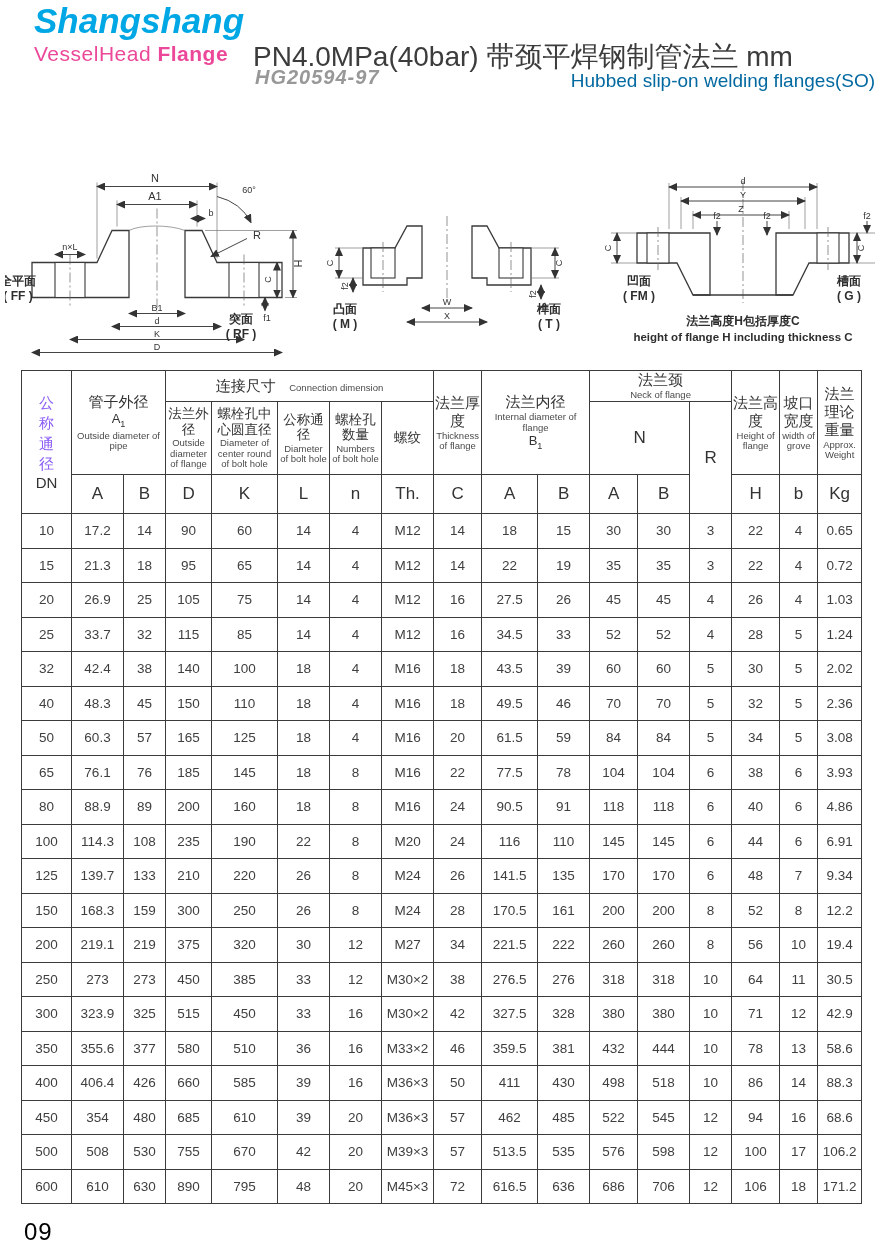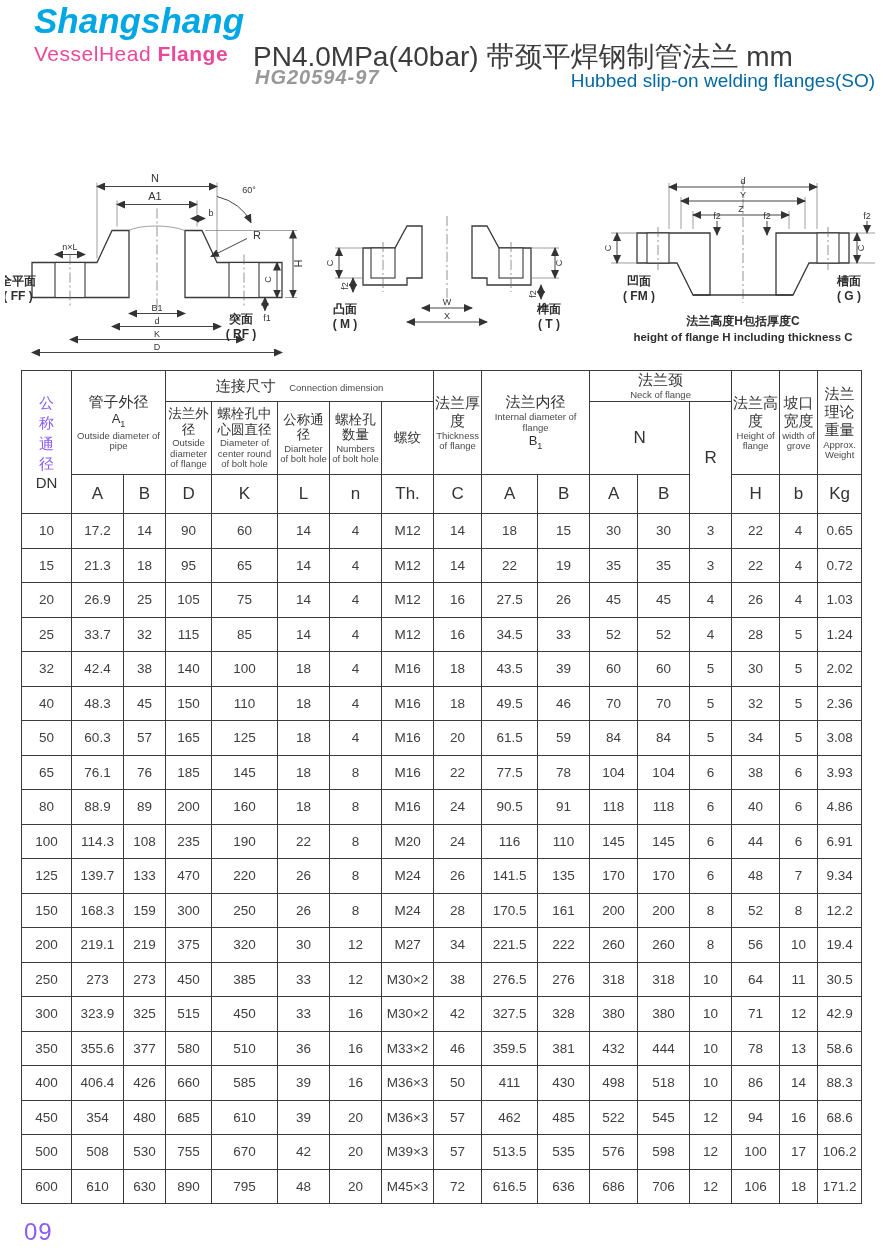--- a/index.html
+++ b/index.html
@@ -34,21 +34,21 @@
   .cn{font-size:15px;color:#333;line-height:1.2;}
   .cn-sm{font-size:13.5px;color:#333;line-height:1.15;}
   .en{font-size:9.5px;color:#4a4a4a;line-height:1.1;margin-top:1px;}
   .letter{font-size:17px;color:#333;}
   .spec tbody td{font-size:13.5px;color:#3f3f3f;height:33.5px;}
   .vtext{width:1.1em;margin:0 auto;word-break:break-all;line-height:1.35;font-size:15px;color:#8b5cf6;}
   sub{font-size:70%;}
   .row1 th{height:30px;text-align:center;}
   .row2 th{height:72px;margin-left:12px;}
   .row3 th{height:38px;}
-  .pagenum{position:absolute;left:24px;top:1218px;font-size:24px;color:#8b5cf6;letter-spacing:1px;}
+  .pagenum{position:absolute;left:24px;top:1218px;font-size:24px;color:#000000;letter-spacing:1px;}
 </style>
 </head>
 <body>
 
 <div class="logo">
   <div class="logo-brand">Shangshang</div>
   <div class="logo-sub"><span>Vessel</span><span>Head</span>&nbsp;<span class="bold">Flange</span></div>
 </div>
 <div class="title-line">PN4.0MPa(40bar) 带颈平焊钢制管法兰  mm</div>
 <div class="std">HG20594-97</div>
@@ -501,21 +501,21 @@
         <td>145</td>
         <td>6</td>
         <td>44</td>
         <td>6</td>
         <td>6.91</td>
       </tr>
       <tr>
         <td>125</td>
         <td>139.7</td>
         <td>133</td>
-        <td>470</td>
+        <td>210</td>
         <td>220</td>
         <td>26</td>
         <td>8</td>
         <td>M24</td>
         <td>26</td>
         <td>141.5</td>
         <td>135</td>
         <td>170</td>
         <td>170</td>
         <td>6</td>

